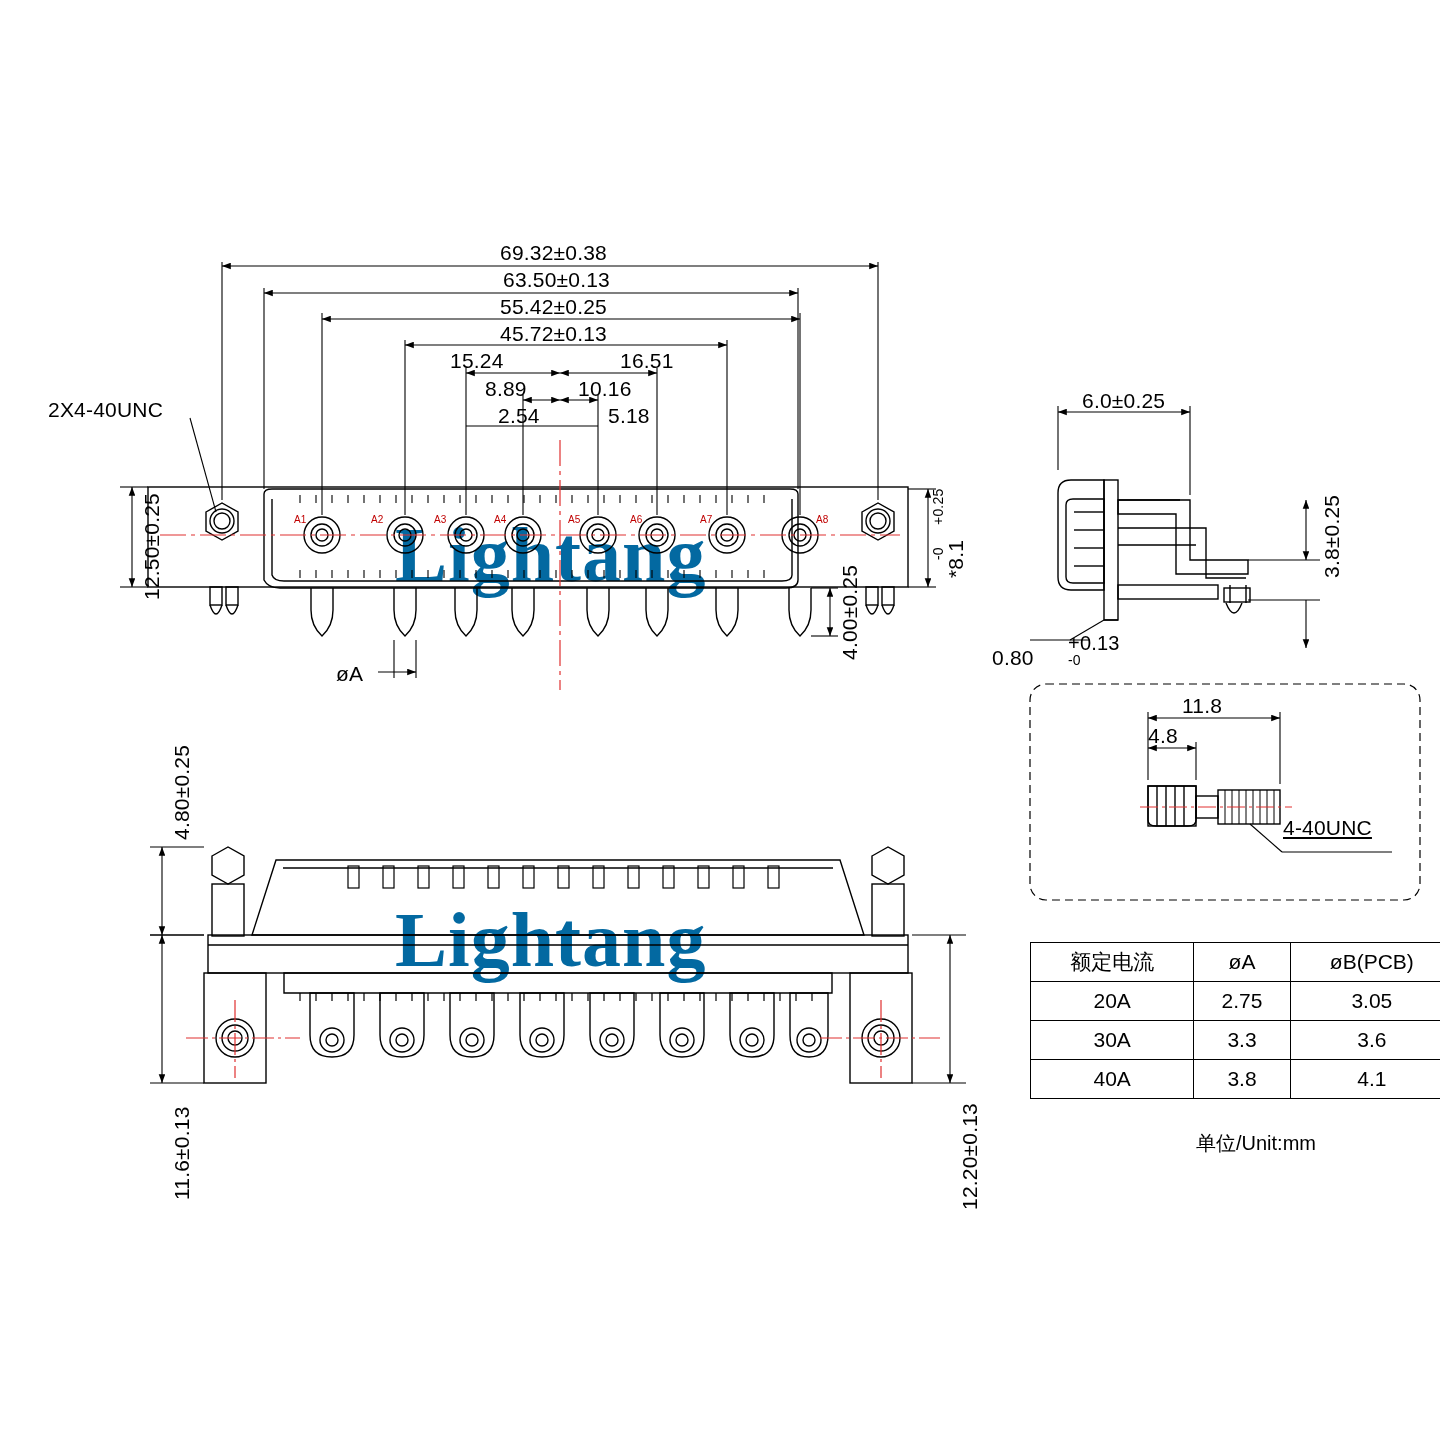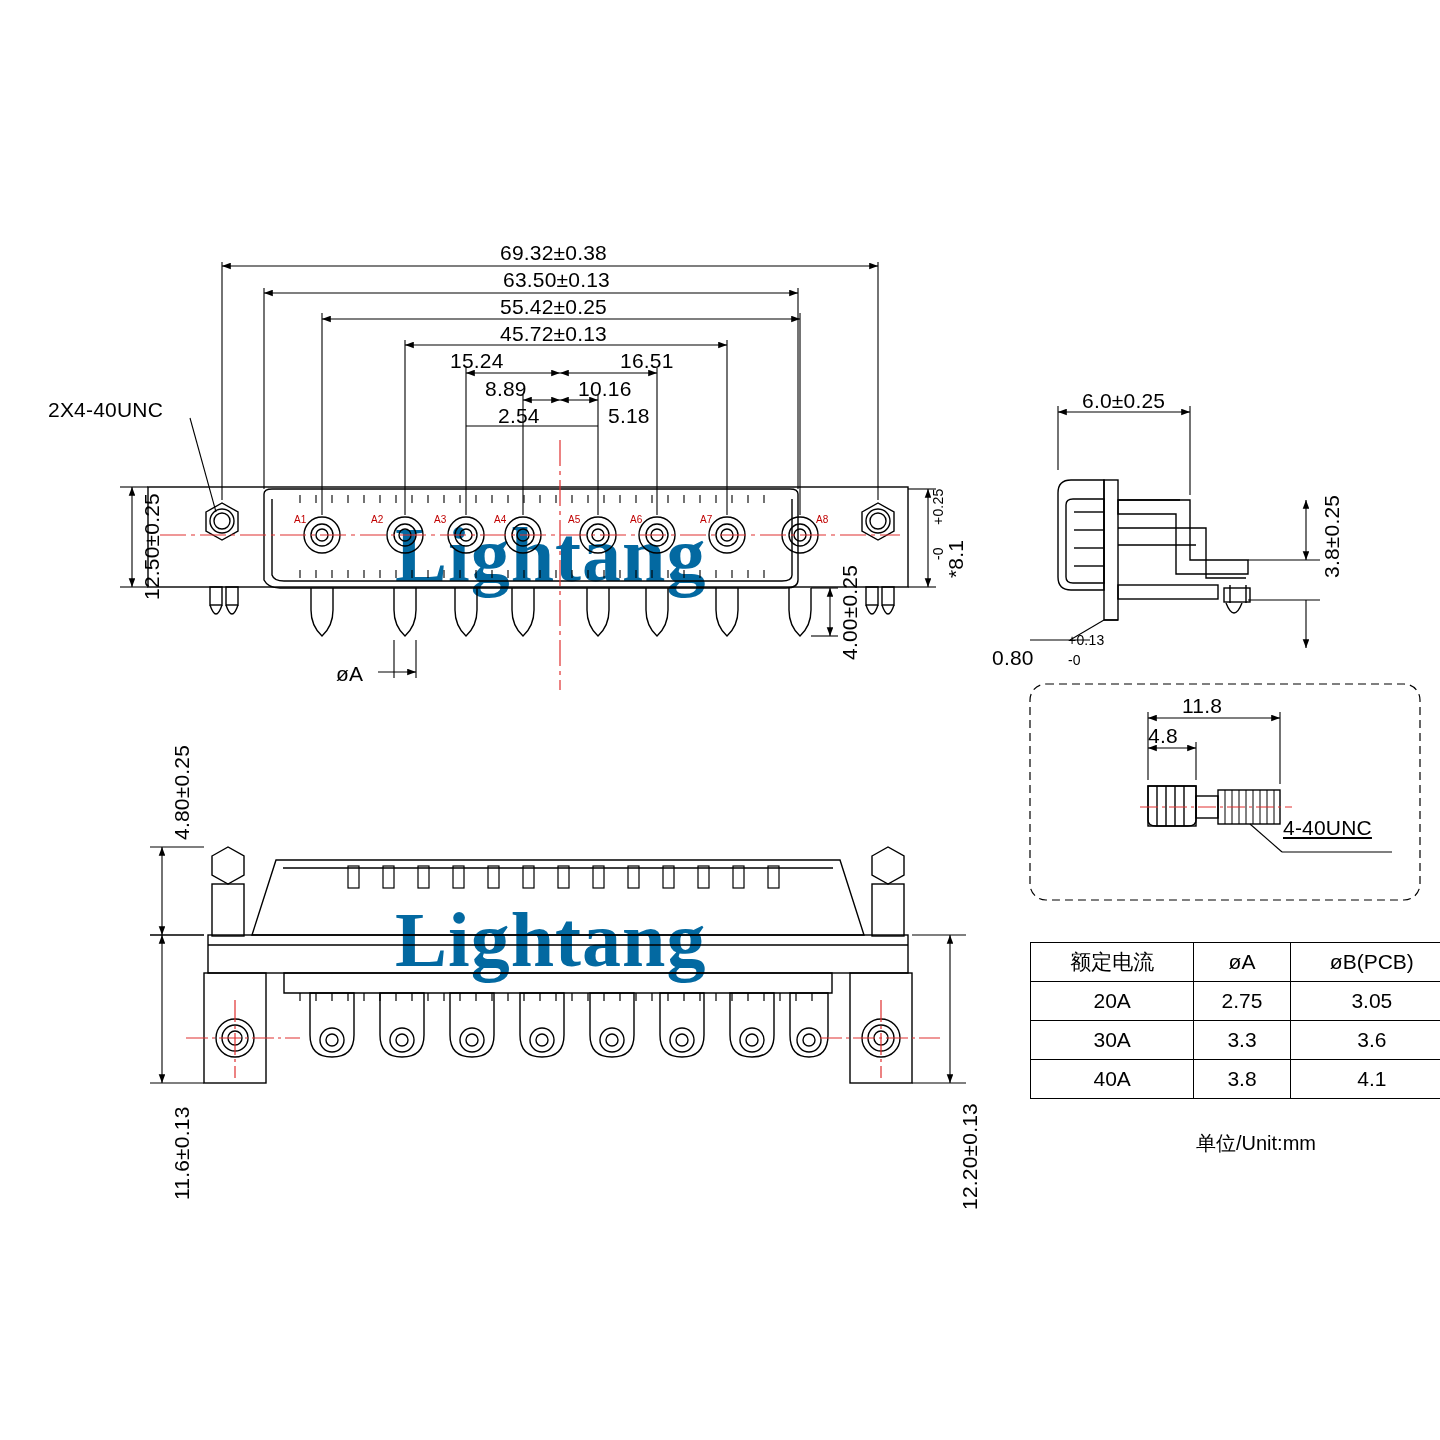--- a/index.html
+++ b/index.html
@@ -410,21 +410,21 @@
   <div class="lbl tiny" style="left:434px; top:514px;">A3</div>
   <div class="lbl tiny" style="left:494px; top:514px;">A4</div>
   <div class="lbl tiny" style="left:568px; top:514px;">A5</div>
   <div class="lbl tiny" style="left:630px; top:514px;">A6</div>
   <div class="lbl tiny" style="left:700px; top:514px;">A7</div>
   <div class="lbl tiny" style="left:816px; top:514px;">A8</div>
 
   <div class="lbl" style="left:1082px; top:389px;">6.0±0.25</div>
   <div class="lbl rot90" style="left:1320px; top:578px;">3.8±0.25</div>
   <div class="lbl" style="left:992px; top:646px;">0.80</div>
-  <div class="lbl" style="left:1068px; top:632px; font-size:14px;">+0.13</div>
+  <div class="lbl" style="left:1068px; top:632px; font-size:20px;">+0.13</div>
   <div class="lbl" style="left:1068px; top:652px; font-size:14px;">-0</div>
 
   <div class="lbl" style="left:1182px; top:694px;">11.8</div>
   <div class="lbl" style="left:1148px; top:724px;">4.8</div>
   <div class="lbl" style="left:1283px; top:816px;text-decoration:underline;">4-40UNC</div>
 
   <div class="lbl rot90" style="left:170px; top:840px;">4.80±0.25</div>
   <div class="lbl rot90" style="left:170px; top:1200px;">11.6±0.13</div>
   <div class="lbl rot90" style="left:958px; top:1210px;">12.20±0.13</div>
 

